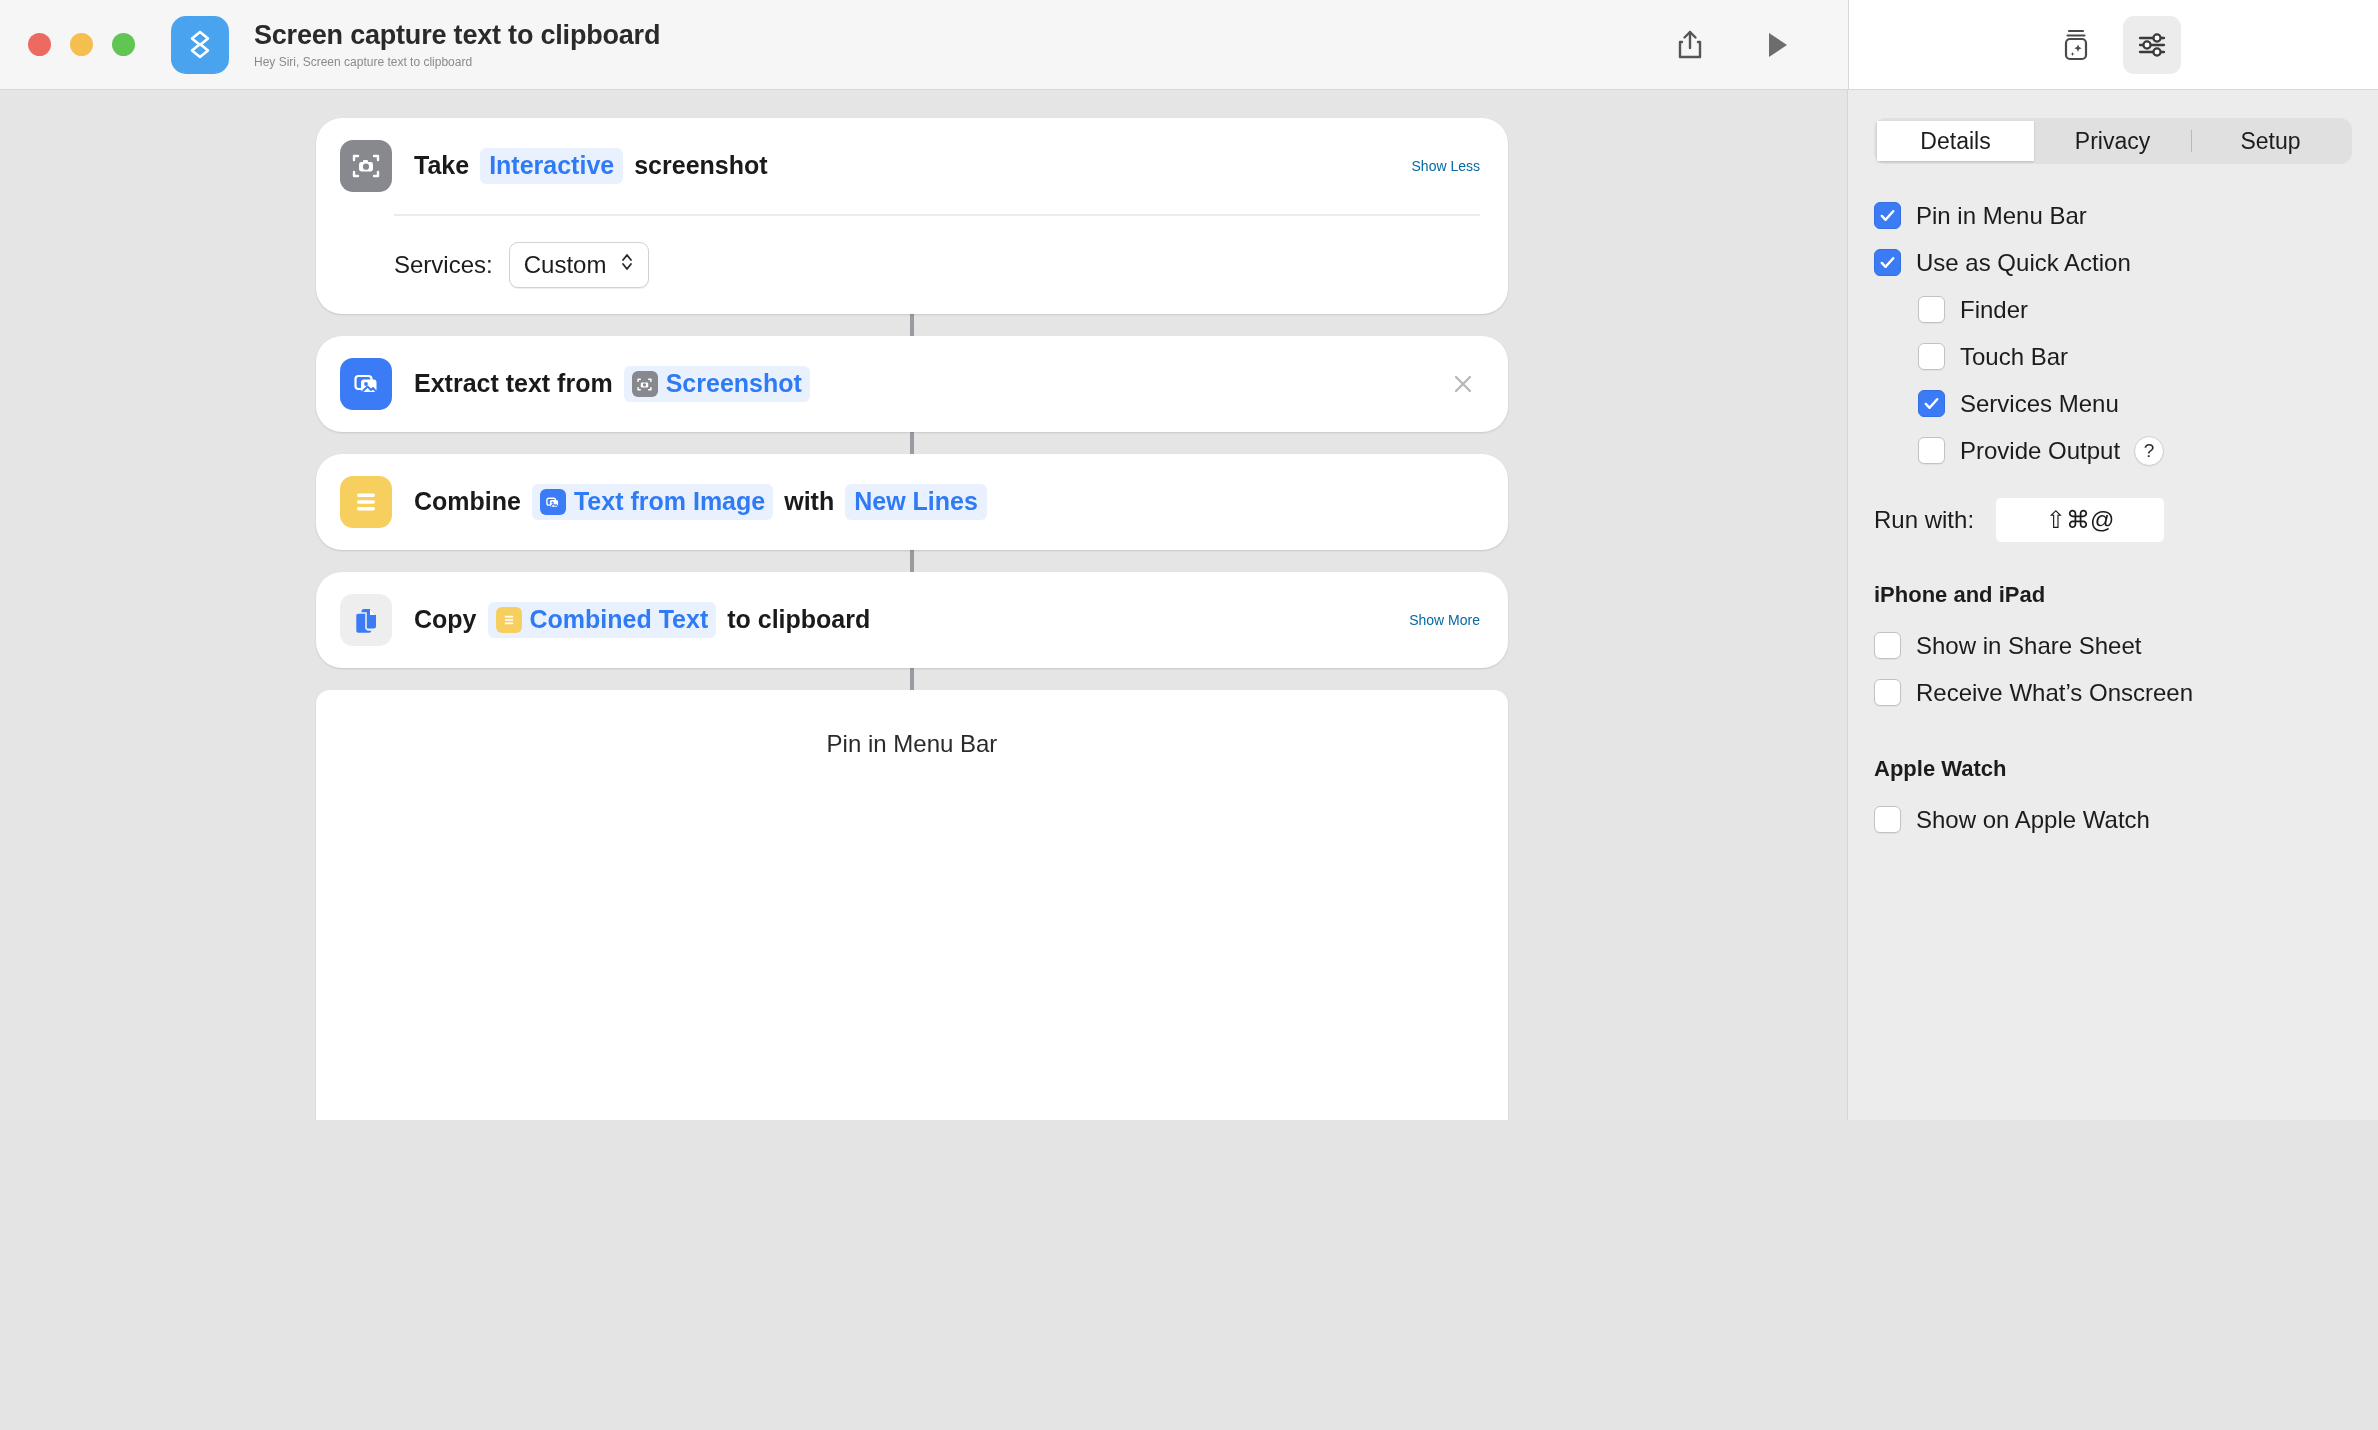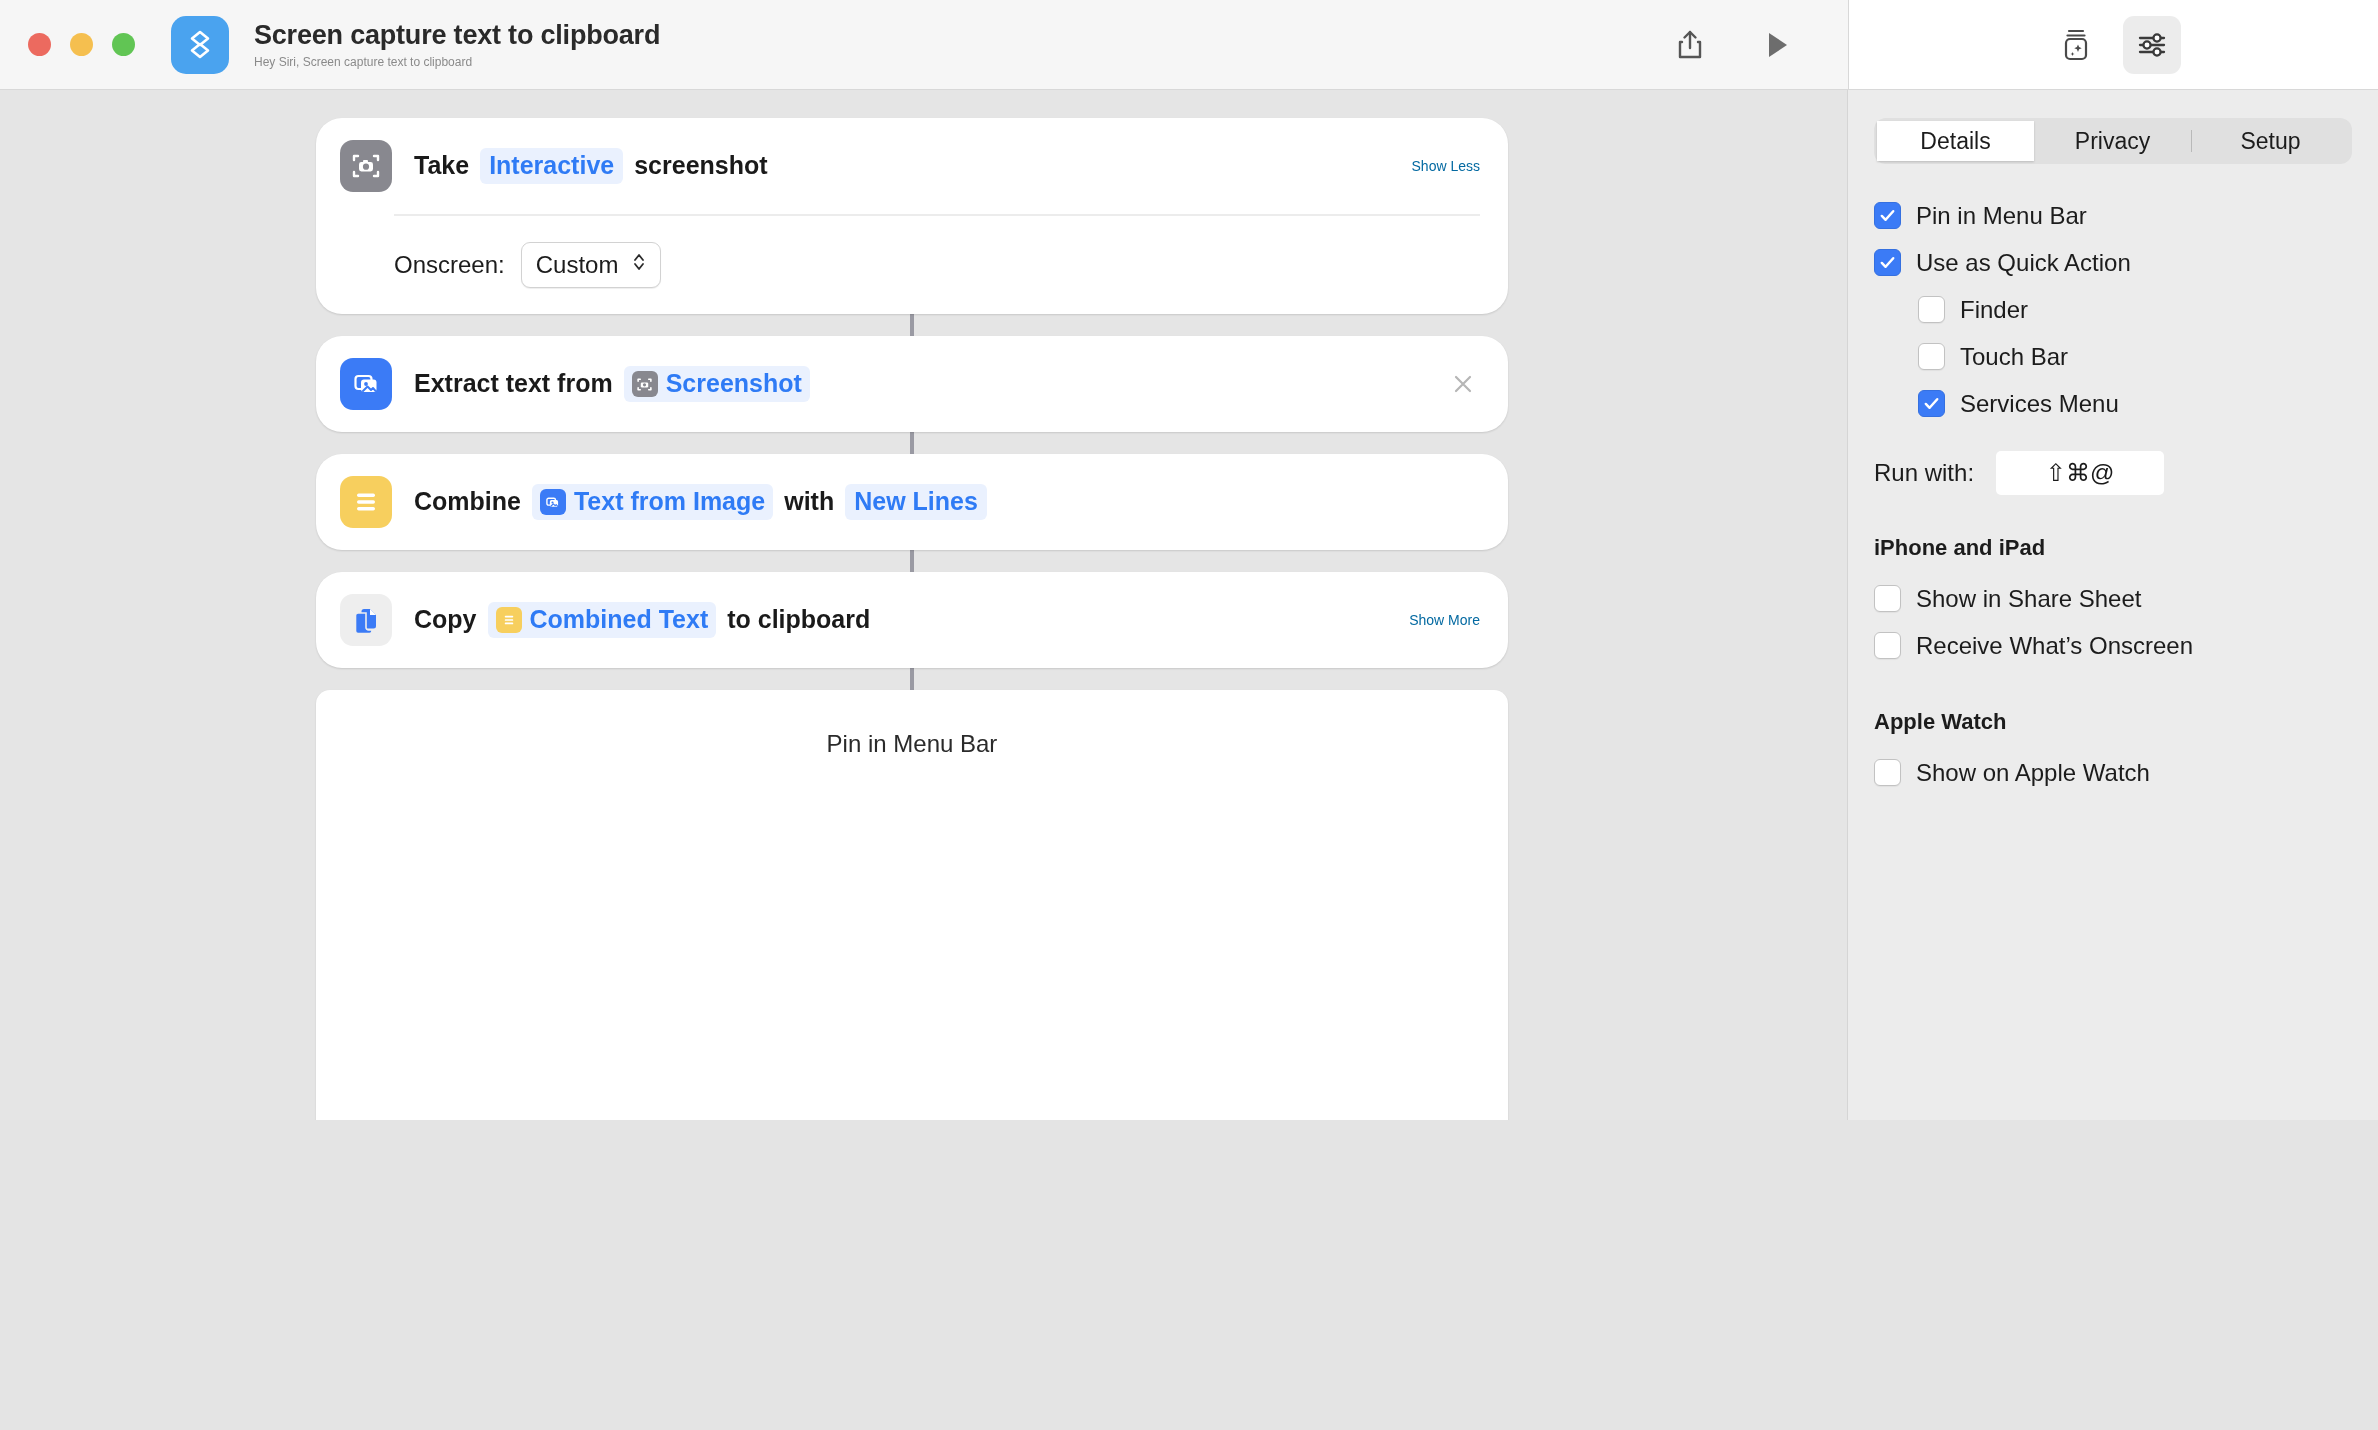--- a/index.html
+++ b/index.html
@@ -329,21 +329,21 @@
             </div>
             <div class="act-text">
               <span class="w">Take</span>
               <span class="token plain">Interactive</span>
               <span class="w">screenshot</span>
             </div>
             <div class="card-aux">Show Less</div>
           </div>
           <div class="card-divider"></div>
           <div class="param-row">
-            <span class="param-label">Onscreen:</span>
+            <span class="param-label">Services:</span>
             <span class="select">
               <span>Custom</span>
               <span>
                 <svg width="14" height="22" viewBox="0 0 14 22">
                   <path d="M3 9 L7 4 L11 9" stroke="#2a2a2a" stroke-width="1.8" fill="none" stroke-linecap="round" stroke-linejoin="round"></path>
                   <path d="M3 13 L7 18 L11 13" stroke="#2a2a2a" stroke-width="1.8" fill="none" stroke-linecap="round" stroke-linejoin="round"></path>
                 </svg>
               </span>
             </span>
           </div>
@@ -512,20 +512,25 @@
 
         <div class="row indent">
           <span class="cb on">
             <svg width="19" height="19" viewBox="0 0 20 20">
                 <path d="M4 10.5 L8 14.5 L16 5.5" stroke="#fff" stroke-width="2.6" fill="none" stroke-linecap="round" stroke-linejoin="round"></path>
               </svg>
           </span>
           <span class="row-label">Services Menu</span>
         </div>
 
+        <div class="row indent">
+          <span class="cb off"></span>
+          <span class="row-label">Provide Output</span>
+          <span class="help">?</span>
+        </div>
       </div>
 
       <div class="runwith">
         <span class="runwith-label">Run with:</span>
         <span class="shortcut-field">⇧⌘@</span>
       </div>
 
       <div class="sp-40"></div>
       <div class="s-heading">iPhone and iPad</div>
       <div class="sp-14"></div>

